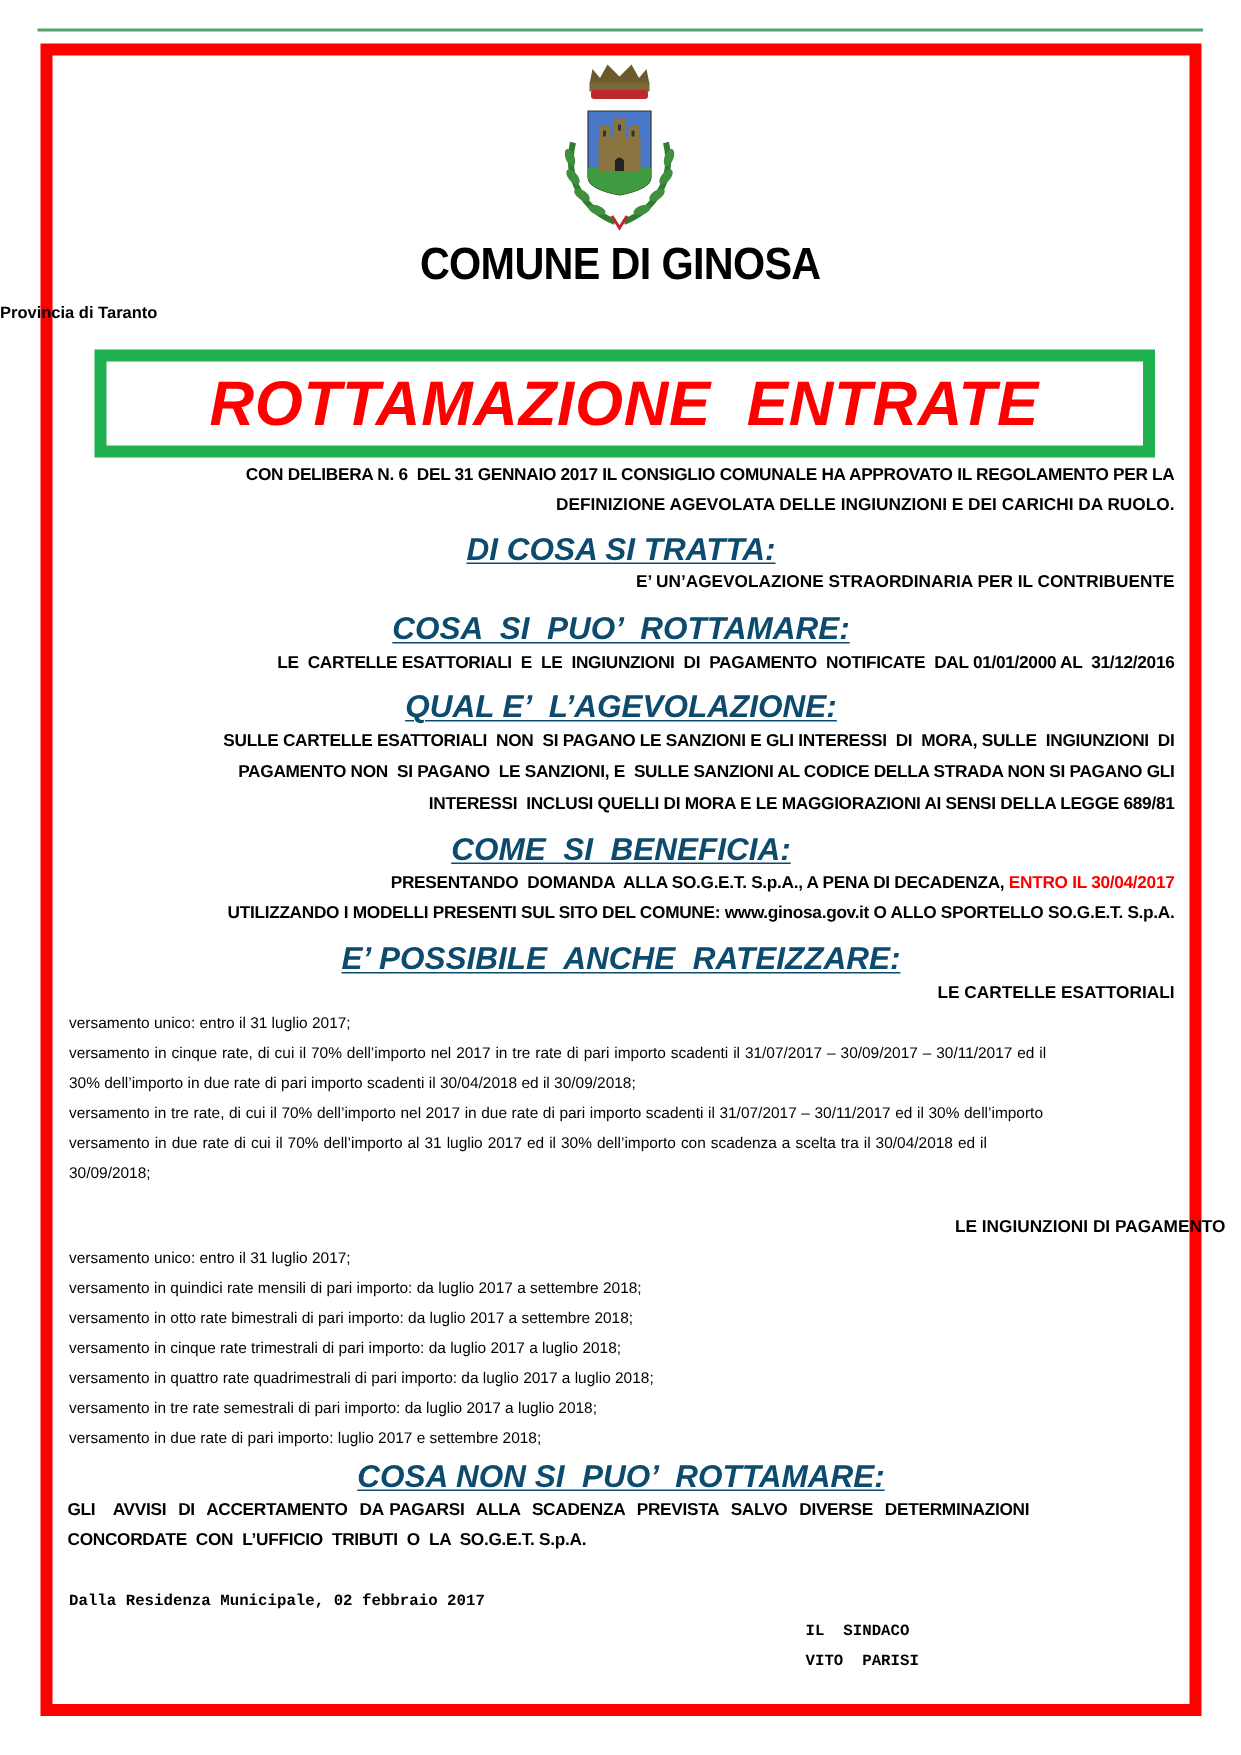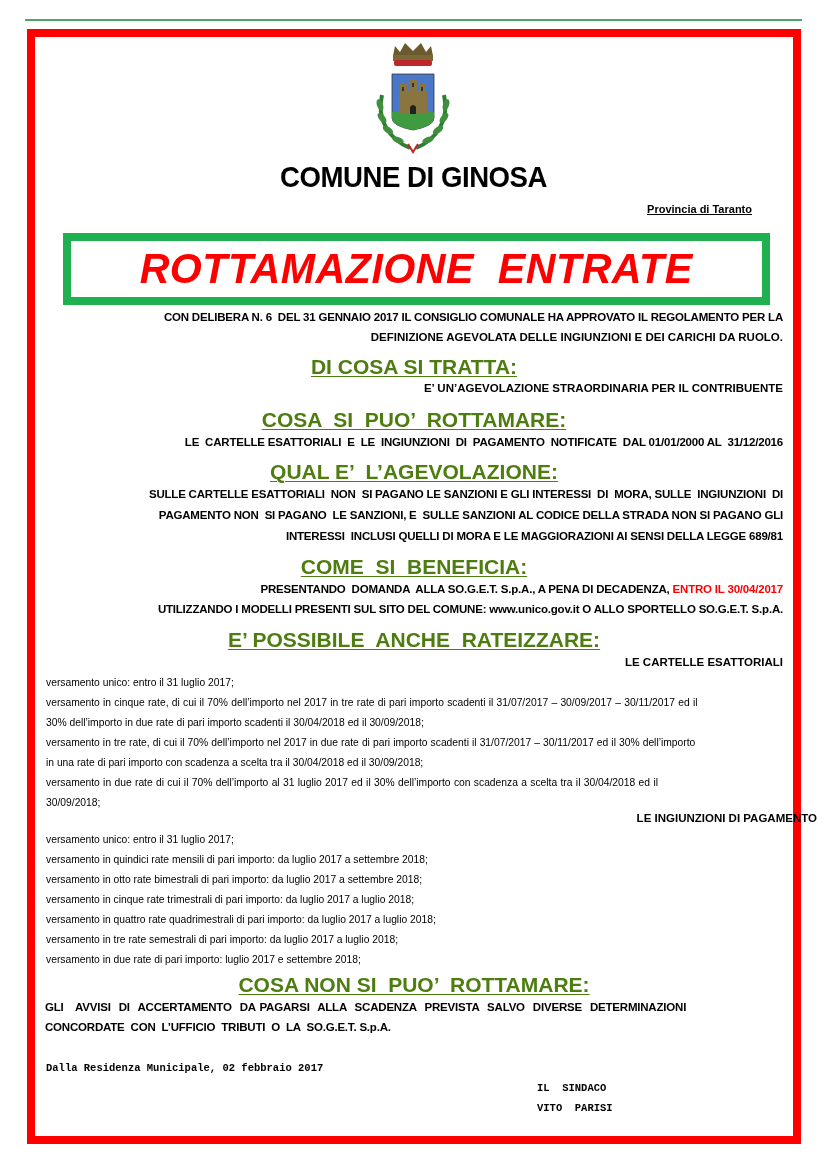--- a/index.html
+++ b/index.html
@@ -5,31 +5,31 @@
     html, body { margin: 0; padding: 0; background: #ffffff; }
     body { width: 827px; height: 1170px; position: relative; overflow: hidden;
            font-family: "Liberation Sans", sans-serif; color: #000; }
     .topline { position: absolute; left: 25px; top: 19px; width: 777px; height: 2px; background: #4fa36b; }
     .frame { position: absolute; left: 27px; top: 29px; width: 774px; height: 1115px;
              box-sizing: border-box; border: 8px solid #ff0000; }
     .emblem { position: absolute; left: 368px; top: 40px; width: 90px; height: 115px; }
     .title { position: absolute; left: 0; width: 827px; top: 160px; text-align: center;
              font-family: "Liberation Sans Narrow", "Liberation Sans", sans-serif;
              font-weight: bold; font-size: 30px; letter-spacing: -0.5px; transform: scaleX(0.92); }
-    .subtitle { position: absolute; left: 0; width: 752px; top: 203px; text-align: right;
-                font-size: 11px; font-weight: bold; text-decoration: underline; }
+    .subtitle { position: absolute; left: 0; width: 752px; top: 203px; text-align: left;
+                font-size: 11px; font-weight: bold; }
     .banner { position: absolute; left: 63px; top: 233px; width: 707px; height: 72px;
               box-sizing: border-box; border: 8px solid #1fb14f; display: flex;
               align-items: center; justify-content: center; }
     .banner span { color: #ff0000; font-style: italic; font-weight: bold; font-size: 42px;
                    letter-spacing: 0.5px; transform: scaleX(0.98); }
     .c { position: absolute; left: 45px; width: 738px; text-align: right; font-weight: bold;
          font-size: 11.5px; }
-    .h { position: absolute; left: 45px; width: 738px; text-align: center; color: #4d7c0f;
-         font-weight: bold; font-size: 21px; text-decoration: underline;
+    .h { position: absolute; left: 45px; width: 738px; text-align: center; color: #0c4a6e;
+         font-style: italic; font-weight: bold; font-size: 21px; text-decoration: underline;
          text-decoration-thickness: 1px; text-underline-offset: 2px; }
     .p { position: absolute; left: 46px; width: 737px; font-size: 10.3px; line-height: 20px;
          text-align: justify; }
     .p div { height: 20px; white-space: nowrap; overflow: visible; }
     .red-u { color: #ff0000; }
     .tight { letter-spacing: -0.2px; }
     .foot { position: absolute; font-weight: bold; font-size: 10.5px; font-family: Liberation Mono, monospace; }
   </style>
 </head>
 <body>
@@ -86,31 +86,30 @@
 <div class="h" style="top:408px; white-space:pre">COSA  SI  PUO’  ROTTAMARE:</div>
 <div class="c tight" style="top:436px; white-space:pre">LE  CARTELLE ESATTORIALI  E  LE  INGIUNZIONI  DI  PAGAMENTO  NOTIFICATE  DAL 01/01/2000 AL  31/12/2016</div>
 
 <div class="h" style="top:460px; white-space:pre">QUAL E’  L’AGEVOLAZIONE:</div>
 <div class="c tight" style="top:488px; white-space:pre">SULLE CARTELLE ESATTORIALI  NON  SI PAGANO LE SANZIONI E GLI INTERESSI  DI  MORA, SULLE  INGIUNZIONI  DI</div>
 <div class="c tight" style="top:509px; white-space:pre">PAGAMENTO NON  SI PAGANO  LE SANZIONI, E  SULLE SANZIONI AL CODICE DELLA STRADA NON SI PAGANO GLI</div>
 <div class="c tight" style="top:530px; white-space:pre">INTERESSI  INCLUSI QUELLI DI MORA E LE MAGGIORAZIONI AI SENSI DELLA LEGGE 689/81</div>
 
 <div class="h" style="top:555px; white-space:pre">COME  SI  BENEFICIA:</div>
 <div class="c tight" style="top:583px; white-space:pre"><span>PRESENTANDO  DOMANDA  ALLA SO.G.E.T. S.p.A., A PENA DI DECADENZA, </span><span class="red-u">ENTRO IL 30/04/2017</span></div>
-<div class="c tight" style="top:603px">UTILIZZANDO I MODELLI PRESENTI SUL SITO DEL COMUNE: www.unico.gov.it O ALLO SPORTELLO SO.G.E.T. S.p.A.</div>
+<div class="c tight" style="top:603px">UTILIZZANDO I MODELLI PRESENTI SUL SITO DEL COMUNE: www.ginosa.gov.it O ALLO SPORTELLO SO.G.E.T. S.p.A.</div>
 
 <div class="h" style="top:628px; white-space:pre">E’ POSSIBILE  ANCHE  RATEIZZARE:</div>
 <div class="c" style="top:656px">LE CARTELLE ESATTORIALI</div>
 
 <div class="p" style="top:673px">
   <div>versamento unico: entro il 31 luglio 2017;</div>
   <div style="word-spacing:0.4px">versamento in cinque rate, di cui il 70% dell’importo nel 2017 in tre rate di pari importo scadenti il 31/07/2017 – 30/09/2017 – 30/11/2017 ed il</div>
   <div>30% dell’importo in due rate di pari importo scadenti il 30/04/2018 ed il 30/09/2018;</div>
   <div style="word-spacing:0.2px">versamento in tre rate, di cui il 70% dell’importo nel 2017 in due rate di pari importo scadenti il 31/07/2017 – 30/11/2017 ed il 30% dell’importo</div>
-  <div>in una rate di pari importo con scadenza a scelta tra il 30/04/2018 ed il 30/09/2018;</div>
   <div style="white-space:pre; word-spacing:-1.2px">versamento  in  due  rate  di  cui  il  70%  dell’importo  al  31  luglio  2017  ed  il  30%  dell’importo  con  scadenza  a  scelta  tra  il  30/04/2018  ed  il</div>
   <div>30/09/2018;</div>
 </div>
 
 <div class="c" style="left:45px; top:812px; padding-left:34px">LE INGIUNZIONI DI  PAGAMENTO</div>
 
 <div class="p" style="top:830px">
   <div>versamento unico: entro il 31 luglio 2017;</div>
   <div>versamento in quindici rate mensili di pari importo: da luglio 2017 a settembre 2018;</div>
   <div>versamento in otto rate bimestrali di pari importo: da luglio 2017 a settembre 2018;</div>

